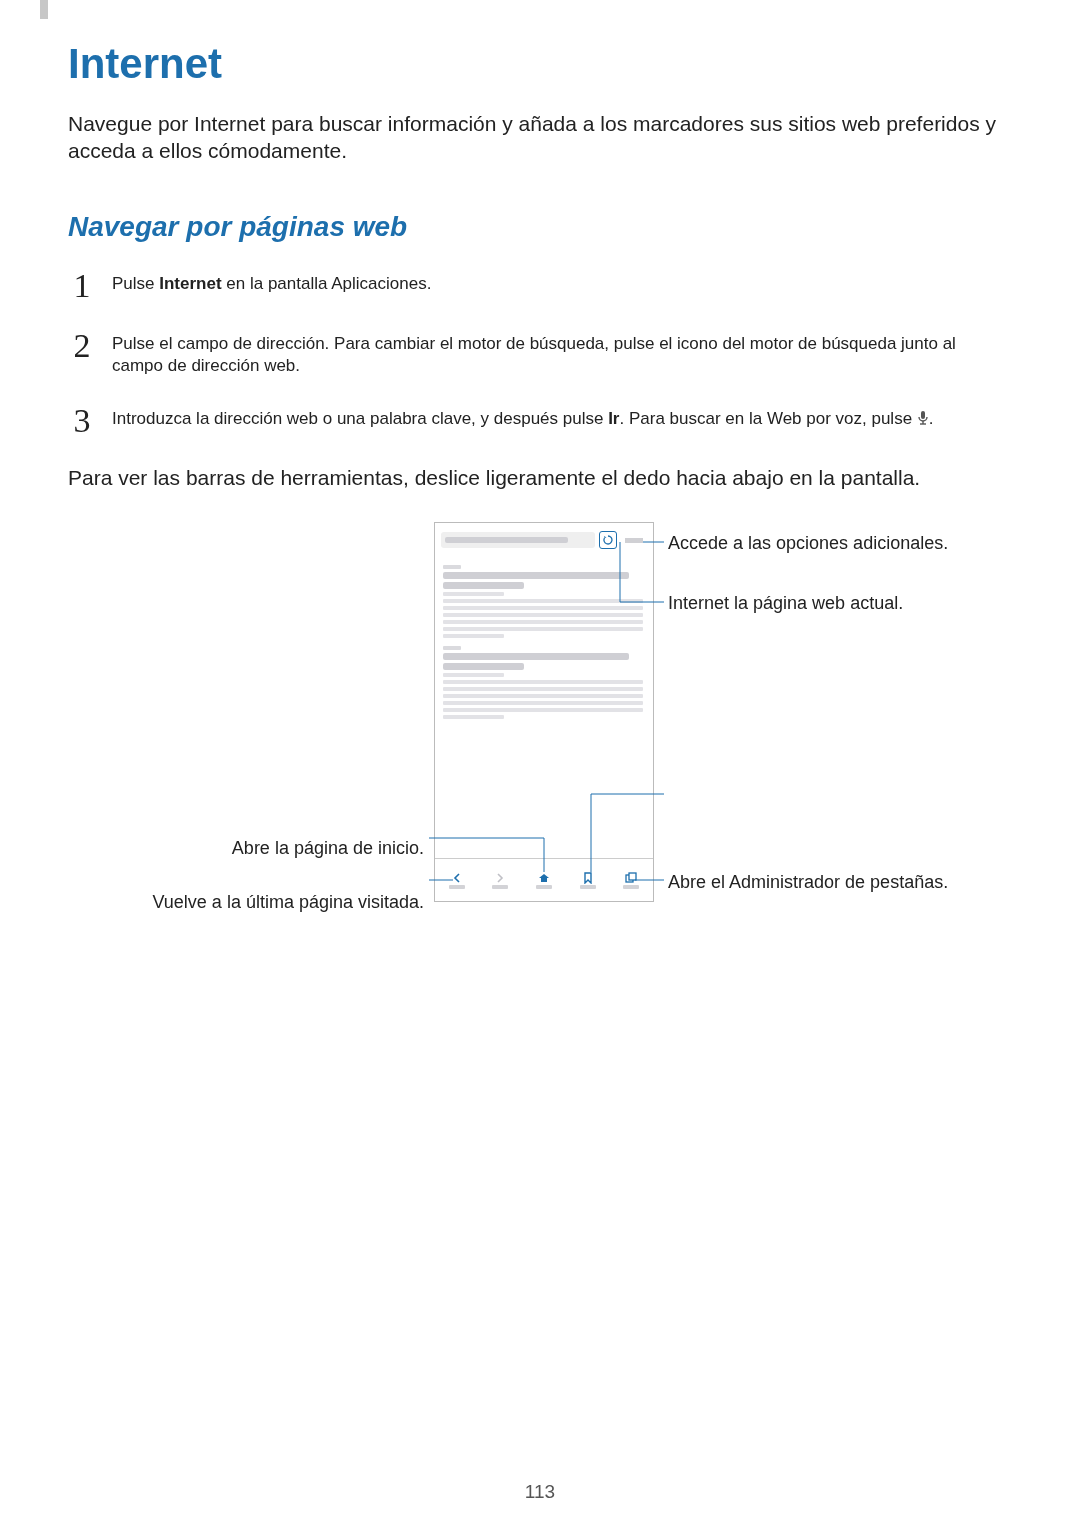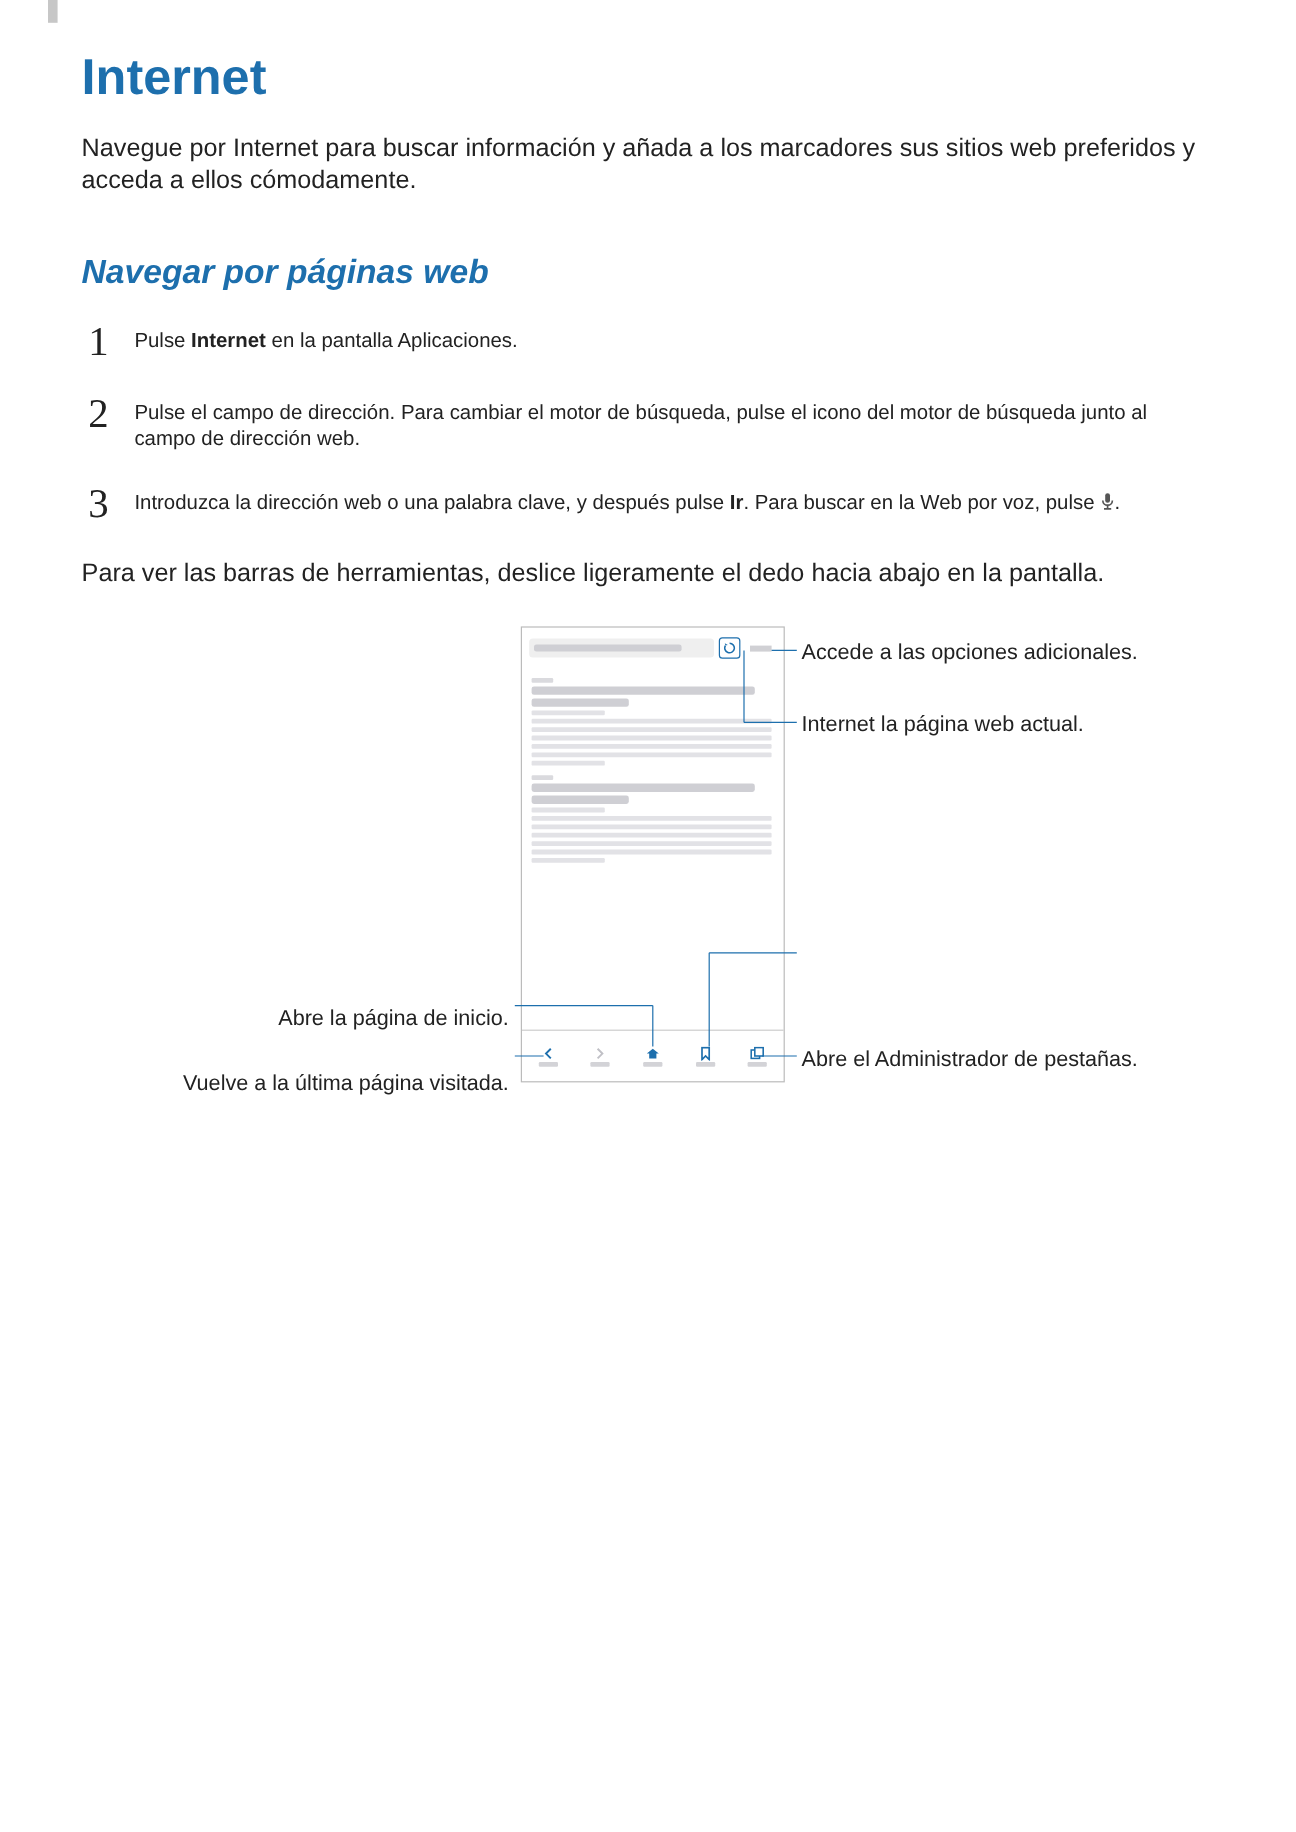--- a/index.html
+++ b/index.html
@@ -357,13 +357,14 @@
       <line x1="411" y1="358" x2="440" y2="358"></line>
 
       <line x1="205" y1="358" x2="229" y2="358"></line>
 
       <line x1="320" y1="316" x2="320" y2="350"></line>
       <line x1="205" y1="316" x2="320" y2="316"></line>
     </svg>
 
   </div>
 
+  <div class="page-number">113</div>
 </div>
 
 </body></html>

